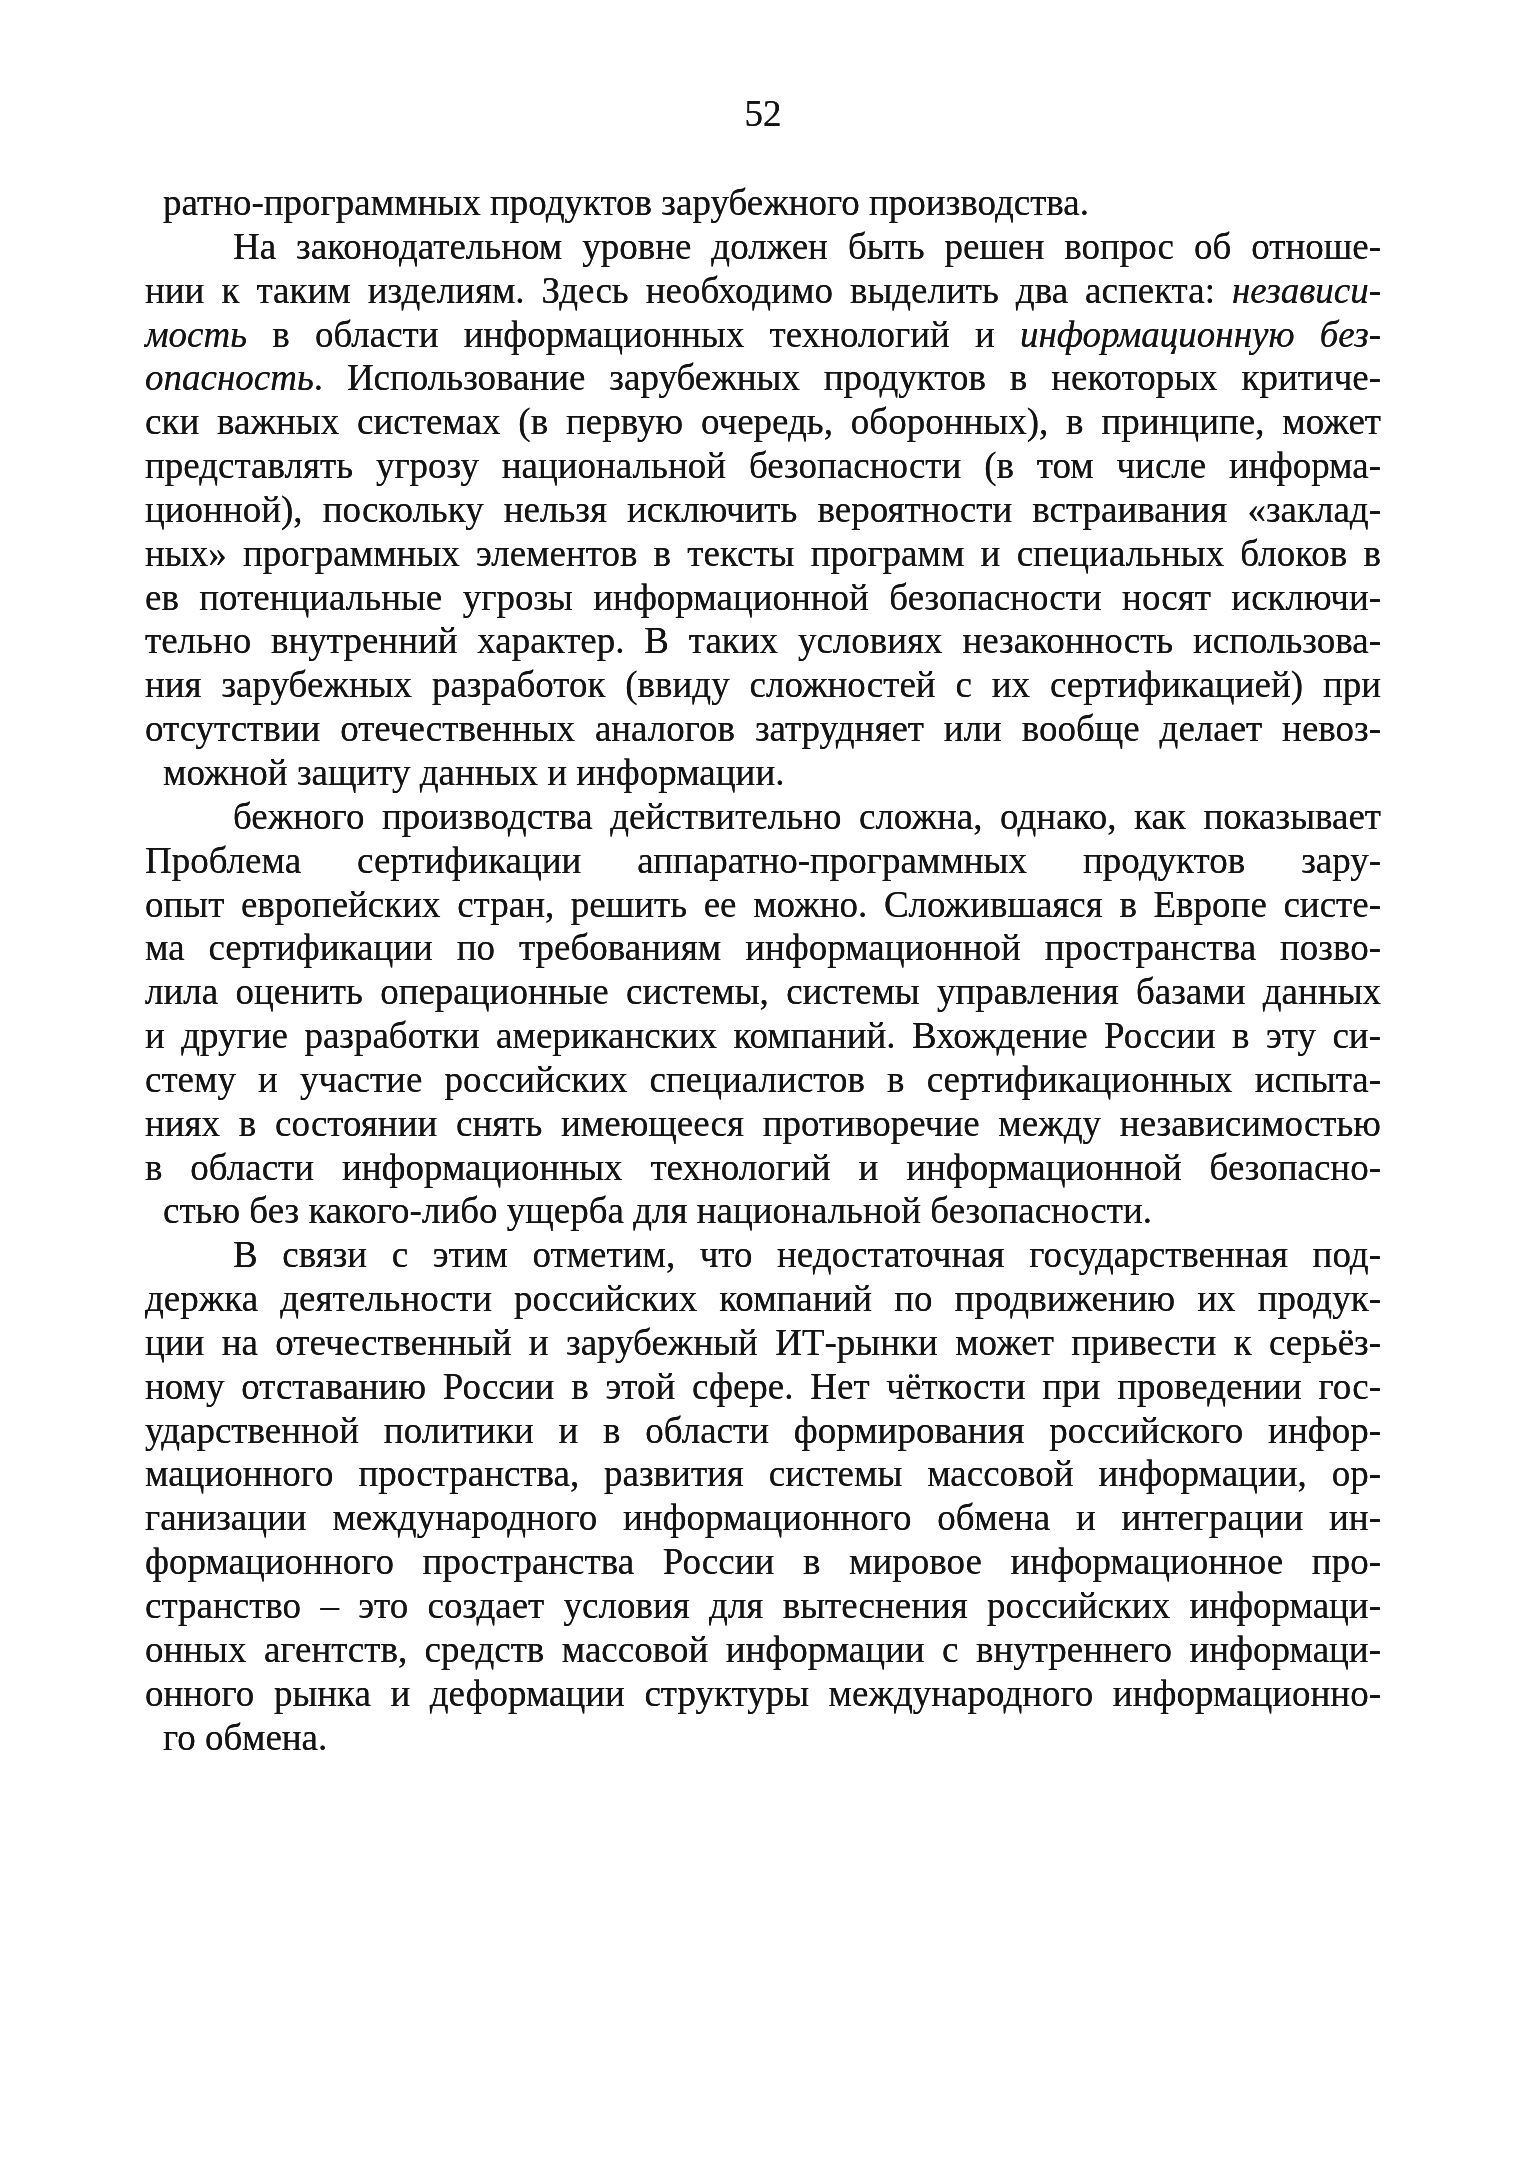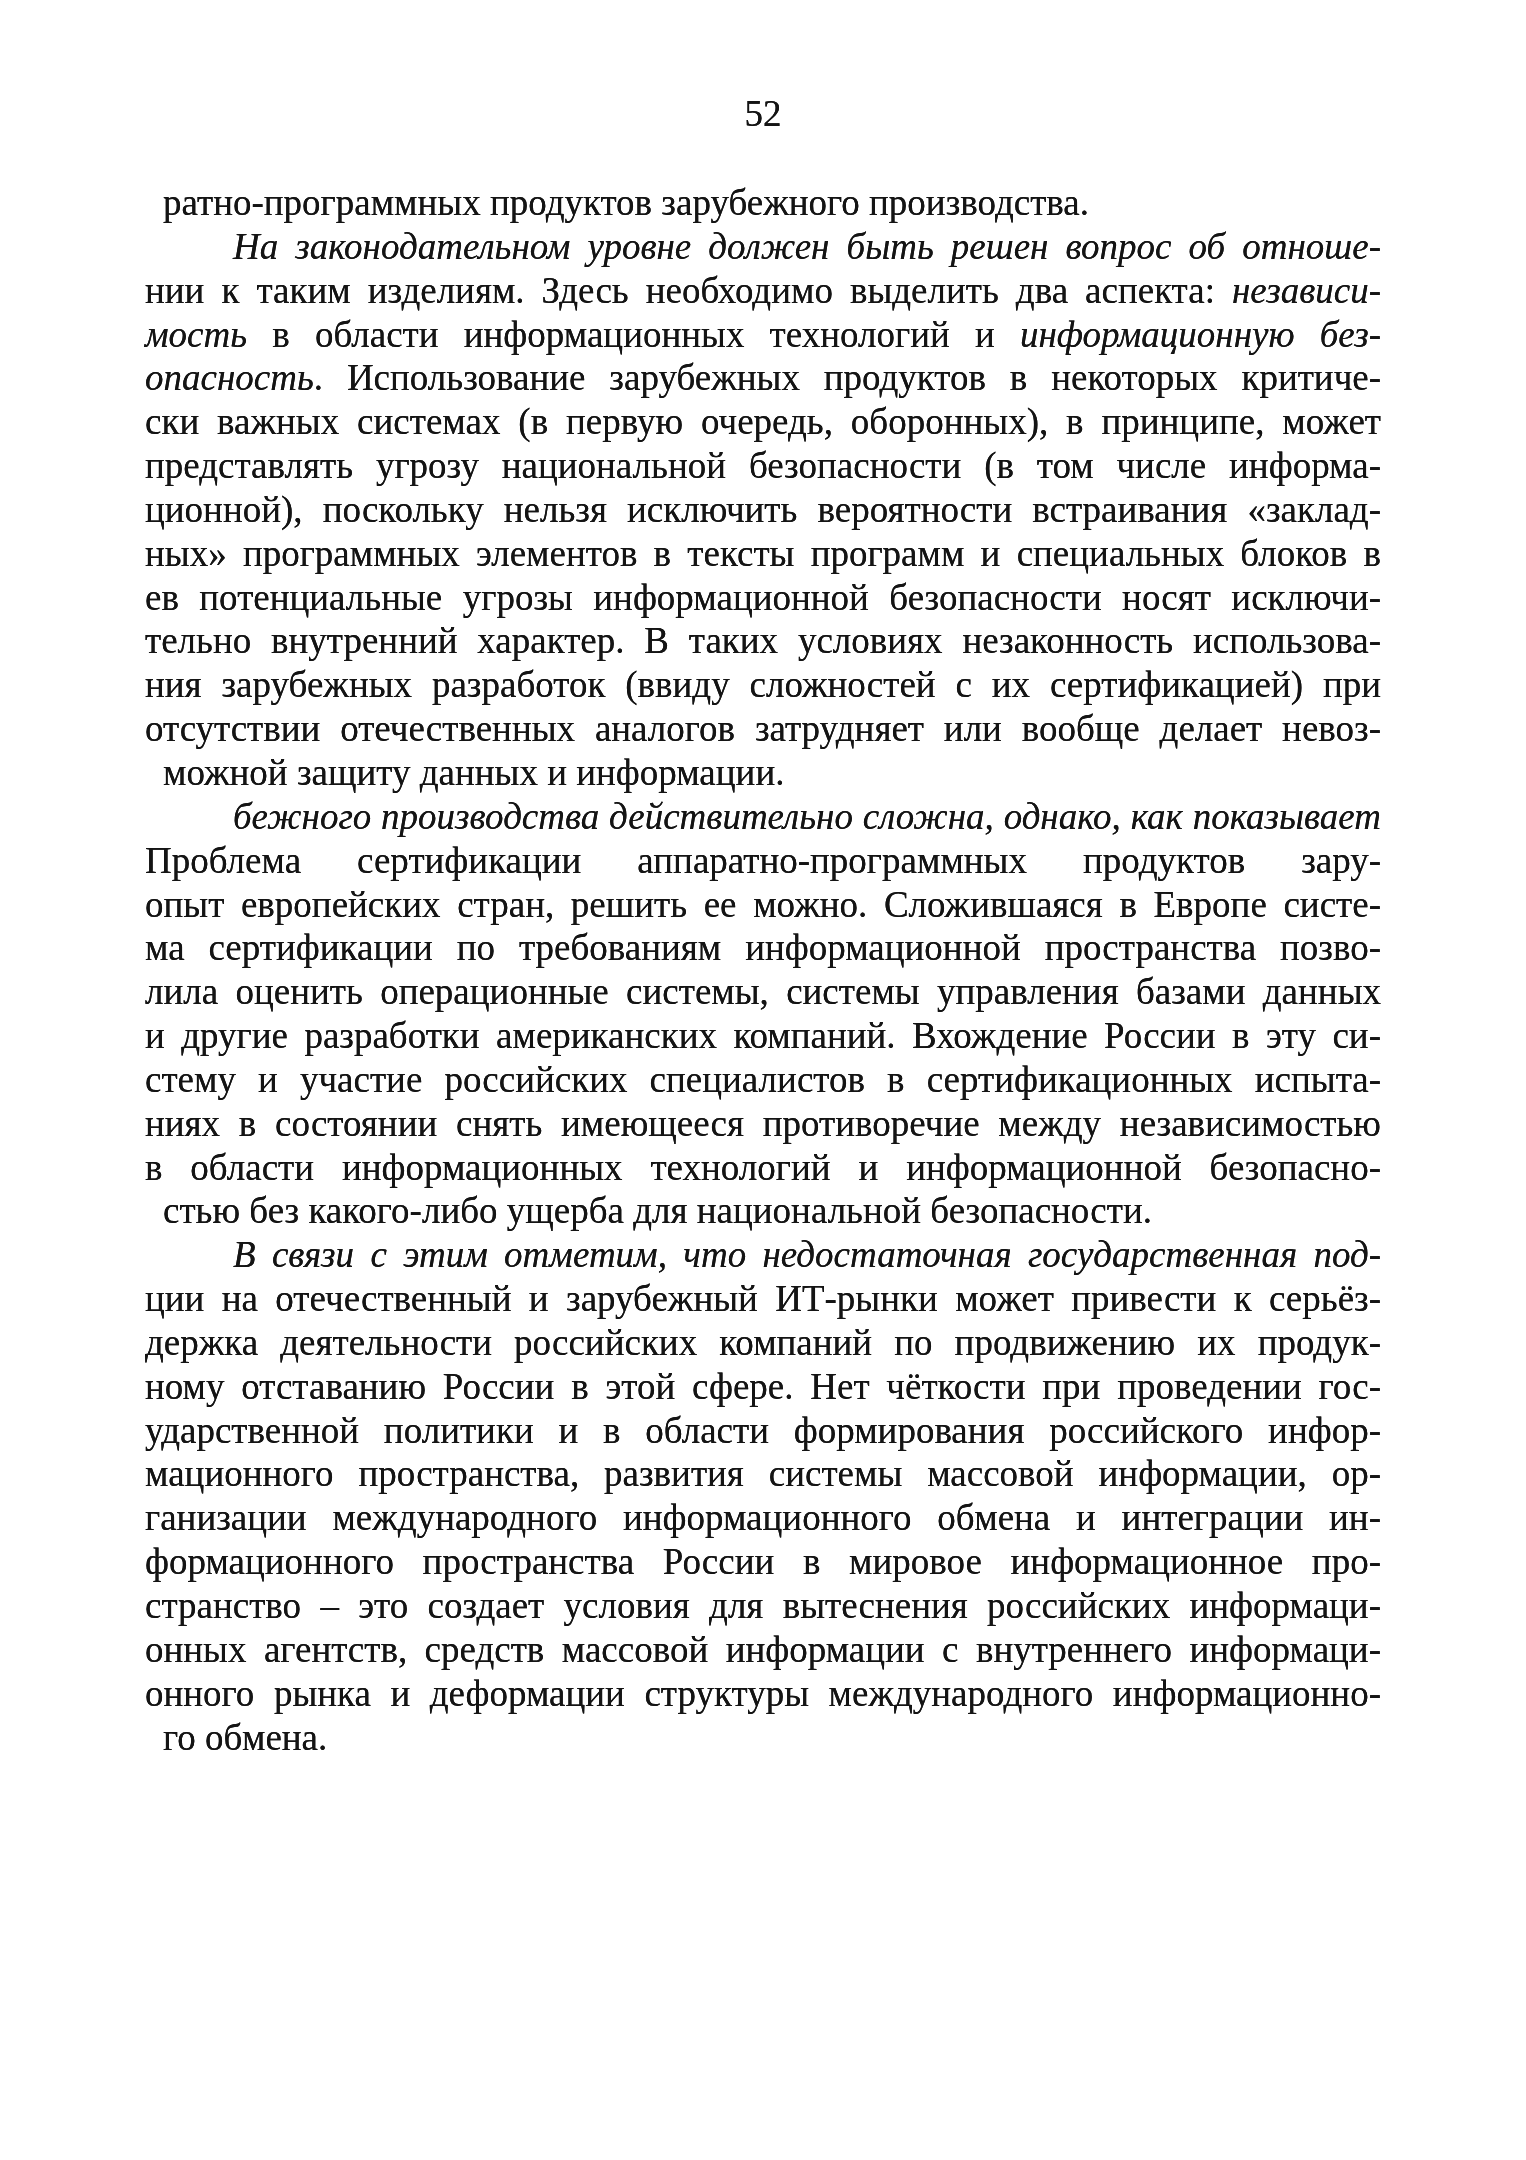--- a/index.html
+++ b/index.html
@@ -47,21 +47,20 @@
     text-align: justify;
     text-align-last: justify;
     white-space: normal;
   }
   .line.last {
     text-align-last: left;
     margin-left: 18px;
   }
   .paragraph.indent .line:first-child {
     padding-left: 88px;
-    font-style: italic;
   }
   .italic {
     font-style: italic;
   }
 </style>
 </head>
 <body>
 
 <div class="page">
   <div class="page-number">52</div>
@@ -91,22 +90,22 @@
         <div class="line"><span class="">ма сертификации по требованиям информационной пространства позво-</span></div>
         <div class="line"><span class="">лила оценить операционные системы, системы управления базами данных</span></div>
         <div class="line"><span class="">и другие разработки американских компаний. Вхождение России в эту си-</span></div>
         <div class="line"><span class="">стему и участие российских специалистов в сертификационных испыта-</span></div>
         <div class="line"><span class="">ниях в состоянии снять имеющееся противоречие между независимостью</span></div>
         <div class="line"><span class="">в области информационных технологий и информационной безопасно-</span></div>
         <div class="line last"><span class="">стью без какого-либо ущерба для национальной безопасности.</span></div>
       </div>
       <div class="paragraph indent">
         <div class="line"><span class="">В связи с этим отметим, что недостаточная государственная под-</span></div>
+        <div class="line"><span class="">держка деятельности российских компаний по продвижению их продук-</span></div>
         <div class="line"><span class="">ции на отечественный и зарубежный ИТ-рынки может привести к серьёз-</span></div>
-        <div class="line"><span class="">держка деятельности российских компаний по продвижению их продук-</span></div>
         <div class="line"><span class="">ному отставанию России в этой сфере. Нет чёткости при проведении гос-</span></div>
         <div class="line"><span class="">ударственной политики и в области формирования российского инфор-</span></div>
         <div class="line"><span class="">мационного пространства, развития системы массовой информации, ор-</span></div>
         <div class="line"><span class="">ганизации международного информационного обмена и интеграции ин-</span></div>
         <div class="line"><span class="">формационного пространства России в мировое информационное про-</span></div>
         <div class="line"><span class="">странство – это создает условия для вытеснения российских информаци-</span></div>
         <div class="line"><span class="">онных агентств, средств массовой информации с внутреннего информаци-</span></div>
         <div class="line"><span class="">онного рынка и деформации структуры международного информационно-</span></div>
         <div class="line last"><span class="">го обмена.</span></div>
       </div>

